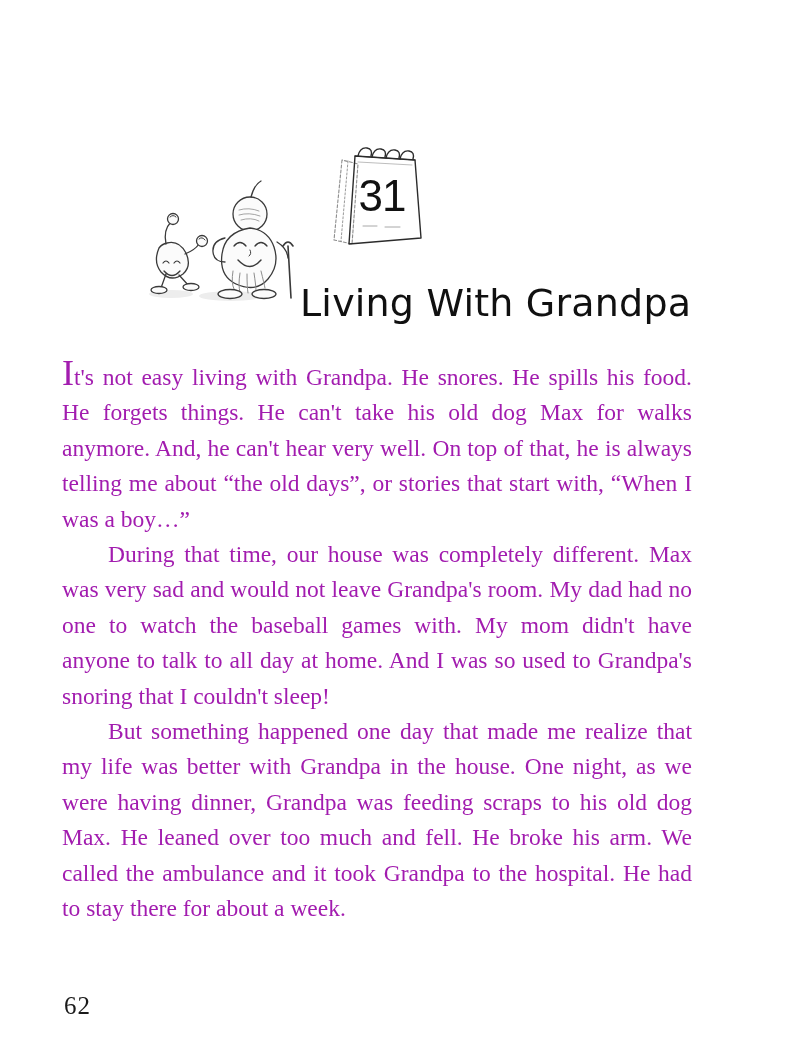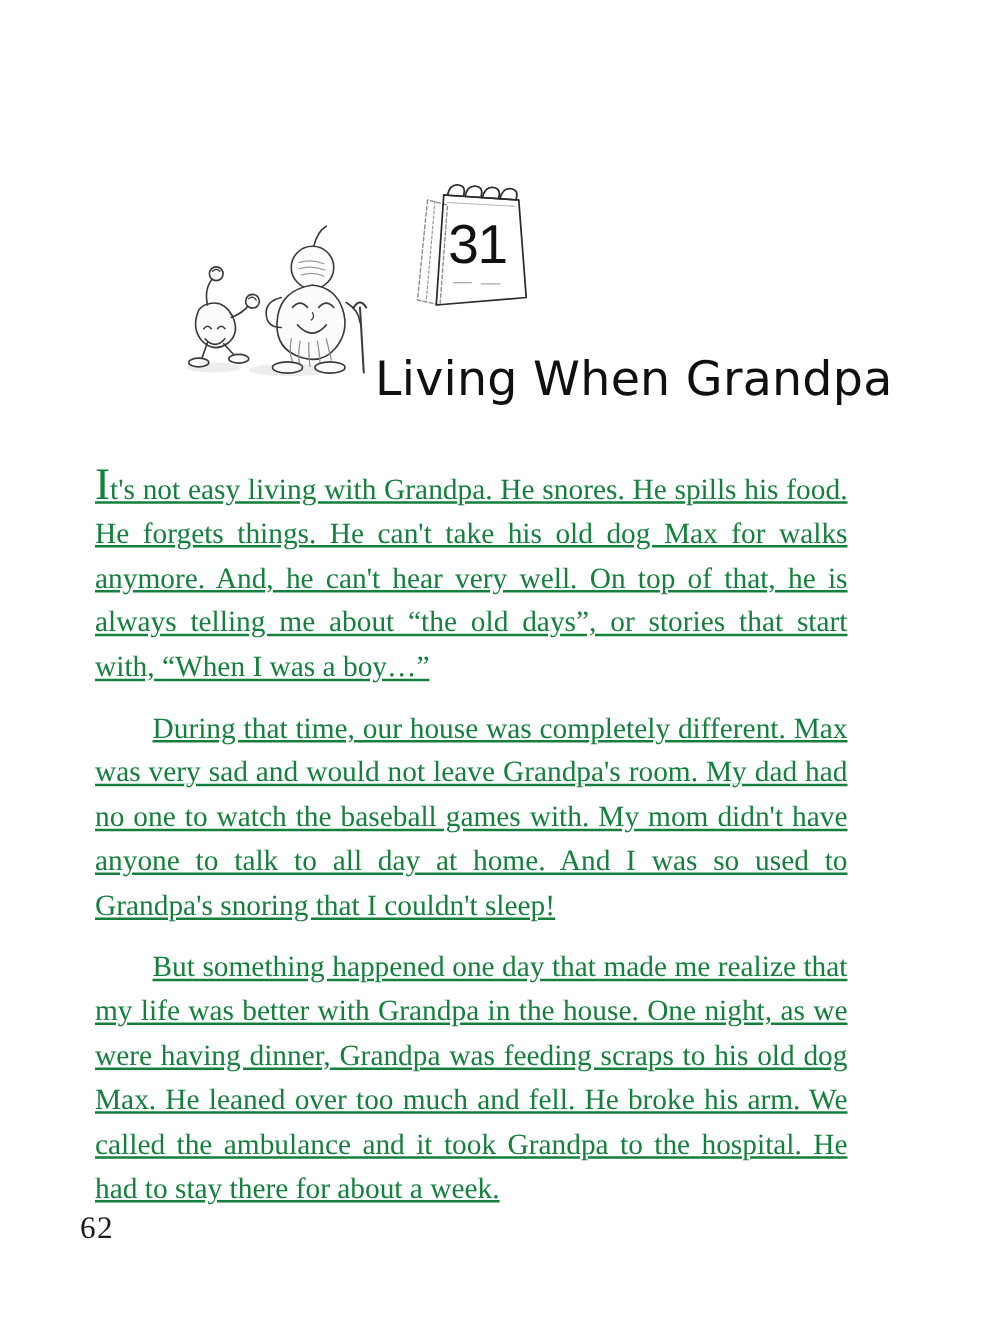--- a/index.html
+++ b/index.html
@@ -72,44 +72,43 @@
   }
 
   
   .body-column {
     position: absolute;
     left: 62px;
     top: 358px;
     width: 630px;
   }
   .para {
-    margin: 14px;
+    margin: 0;
     font-size: 23.5px;
     line-height: 35.4px;
     text-align: justify;
     text-justify: inter-word;
     hyphens: none;
-    color: #15803d;
-    text-decoration: underline;
+    color: #a21caf;
   }
   .para + .para { margin-top: 0px; }
   .para.indent { text-indent: 46px; }
 
   
   .para.first::first-letter {
     font-size: 36px;
     line-height: 0.86;
     vertical-align: baseline;
   }
 
   
   .page-number {
     position: absolute;
     left: 64px;
-    top: 969px;
+    top: 992px;
     font-size: 25px;
     color: #1a1a1a;
     letter-spacing: 1px;
   }
 
   
   .watermark {
     position: absolute;
     right: -4px;
     top: 1026px;
@@ -207,21 +206,21 @@
 
           <ellipse cx="97" cy="118" rx="12" ry="4.5" fill="#fbfbfb"></ellipse>
           <ellipse cx="131" cy="118" rx="12" ry="4.5" fill="#fbfbfb"></ellipse>
 
           <path d="M155 70 L158 122" stroke-width="1.6"></path>
           <path d="M150 70 q5 -8 10 0" stroke-width="1.6"></path>
         </g>
       </svg>
     </div>
 
-    <h1 class="chapter-title">Living When Grandpa</h1>
+    <h1 class="chapter-title">Living With Grandpa</h1>
   </div>
 
   <div class="body-column">
     <p class="para first">It's not easy living with Grandpa. He snores. He spills his food. He forgets things. He can't take his old dog Max for walks anymore. And, he can't hear very well. On top of that, he is always telling me about “the old days”, or stories that start with, “When I was a boy…”</p>
     <p class="para indent">During that time, our house was completely different. Max was very sad and would not leave Grandpa's room. My dad had no one to watch the baseball games with. My mom didn't have anyone to talk to all day at home. And I was so used to Grandpa's snoring that I couldn't sleep!</p>
     <p class="para indent">But something happened one day that made me realize that my life was better with Grandpa in the house. One night, as we were having dinner, Grandpa was feeding scraps to his old dog Max. He leaned over too much and fell. He broke his arm. We called the ambulance and it took Grandpa to the hospital. He had to stay there for about a week.</p>
   </div>
 
   <div class="page-number">62</div>
 

